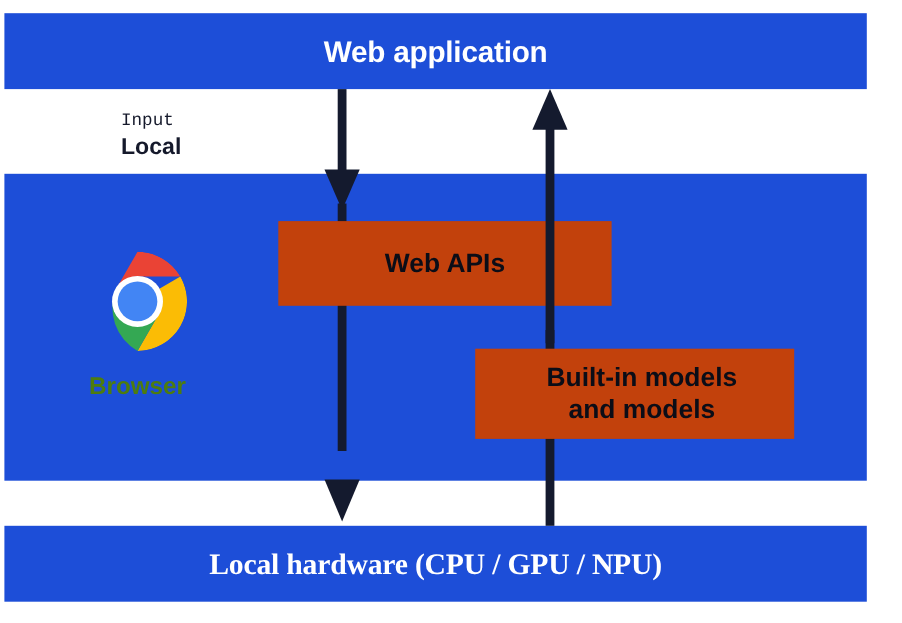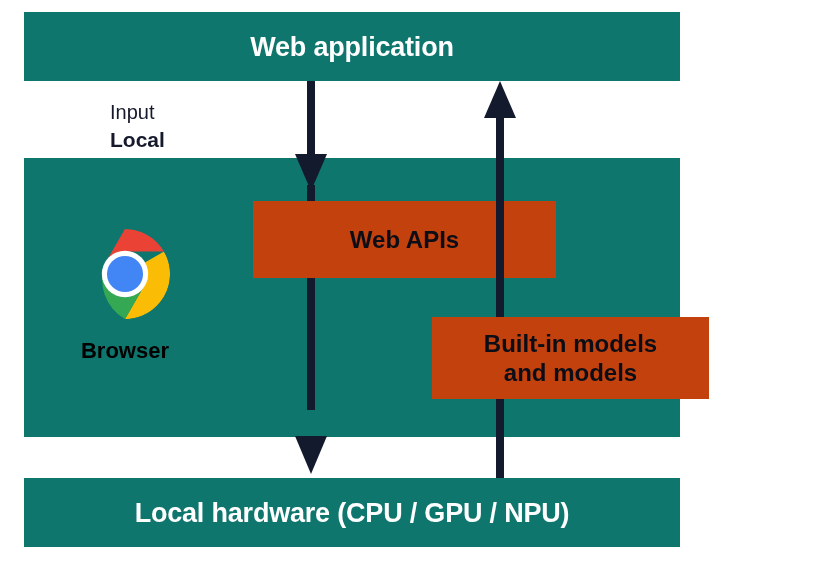--- a/index.html
+++ b/index.html
@@ -16,23 +16,23 @@
   #stage {
     position: relative;
     width: 820px;
     height: 566px;
     background: #ffffff;
   }
 
   
   .band {
     position: absolute;
-    background: #0f766e;
-    left: 24px;
-    width: 656px;
+    background: #1d4ed8;
+    left: 4px;
+    width: 784px;
     box-sizing: border-box;
   }
   #band-webapp {
     top: 12px;
     height: 69px;
   }
   #band-browser {
     top: 158px;
     height: 279px;
   }
@@ -51,20 +51,21 @@
     letter-spacing: -0.2px;
     font-family: "Liberation Sans", sans-serif;
   }
   #webapp-title {
     top: 20px;
     font-size: 27px;
   }
   #hardware-title {
     top: 20px;
     font-size: 27px;
+    font-family: Liberation Serif, serif;
   }
 
   
   .io-label {
     position: absolute;
     color: #15192B;
     line-height: 1.28;
     font-family: "Liberation Sans", sans-serif;
   }
   #io-input {
@@ -72,22 +73,23 @@
     top: 100px;
     text-align: left;
   }
   #io-output {
     right: 48px;
     top: 100px;
     text-align: right;
   }
   .io-kind {
     display: block;
-    font-size: 20px;
+    font-size: 16px;
     font-weight: normal;
+    font-family: Liberation Mono, monospace;
   }
   .io-value {
     display: block;
     font-size: 21px;
     font-weight: bold;
     margin-top: 1px;
   }
 
   
   .arrow-svg {
@@ -109,21 +111,21 @@
     width: 92px;
     height: 92px;
     z-index: 4;
   }
   #browser-label {
     position: absolute;
     left: 40px;
     top: 338px;
     width: 170px;
     text-align: center;
-    color: #000000;
+    color: #4d7c0f;
     font-size: 22px;
     font-weight: bold;
     z-index: 4;
     font-family: "Liberation Sans", sans-serif;
   }
 
   
   .ybox {
     position: absolute;
     background: #c2410c;
@@ -144,20 +146,21 @@
     z-index: 5;
   }
   #box-builtin {
     left: 432px;
     top: 317px;
     width: 277px;
     height: 82px;
     font-size: 24px;
     line-height: 1.22;
     z-index: 5;
+    padding-left: 13px;
   }
   #box-builtin .txt { padding: 0 8px; }
 </style>
 </head>
 <body>
 
 <div id="stage">
 
   <div class="band" id="band-webapp">
     <div class="band-title" id="webapp-title">Web application</div>

